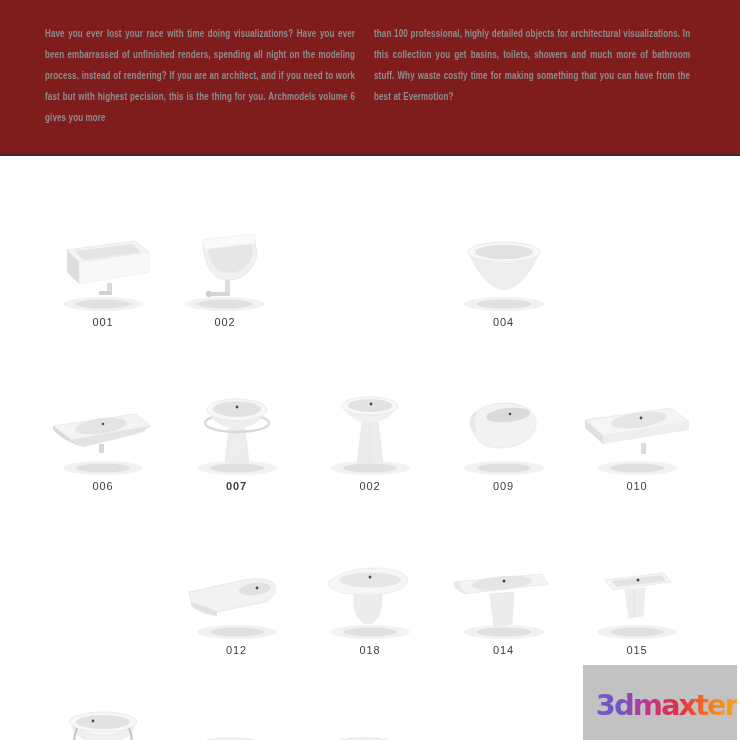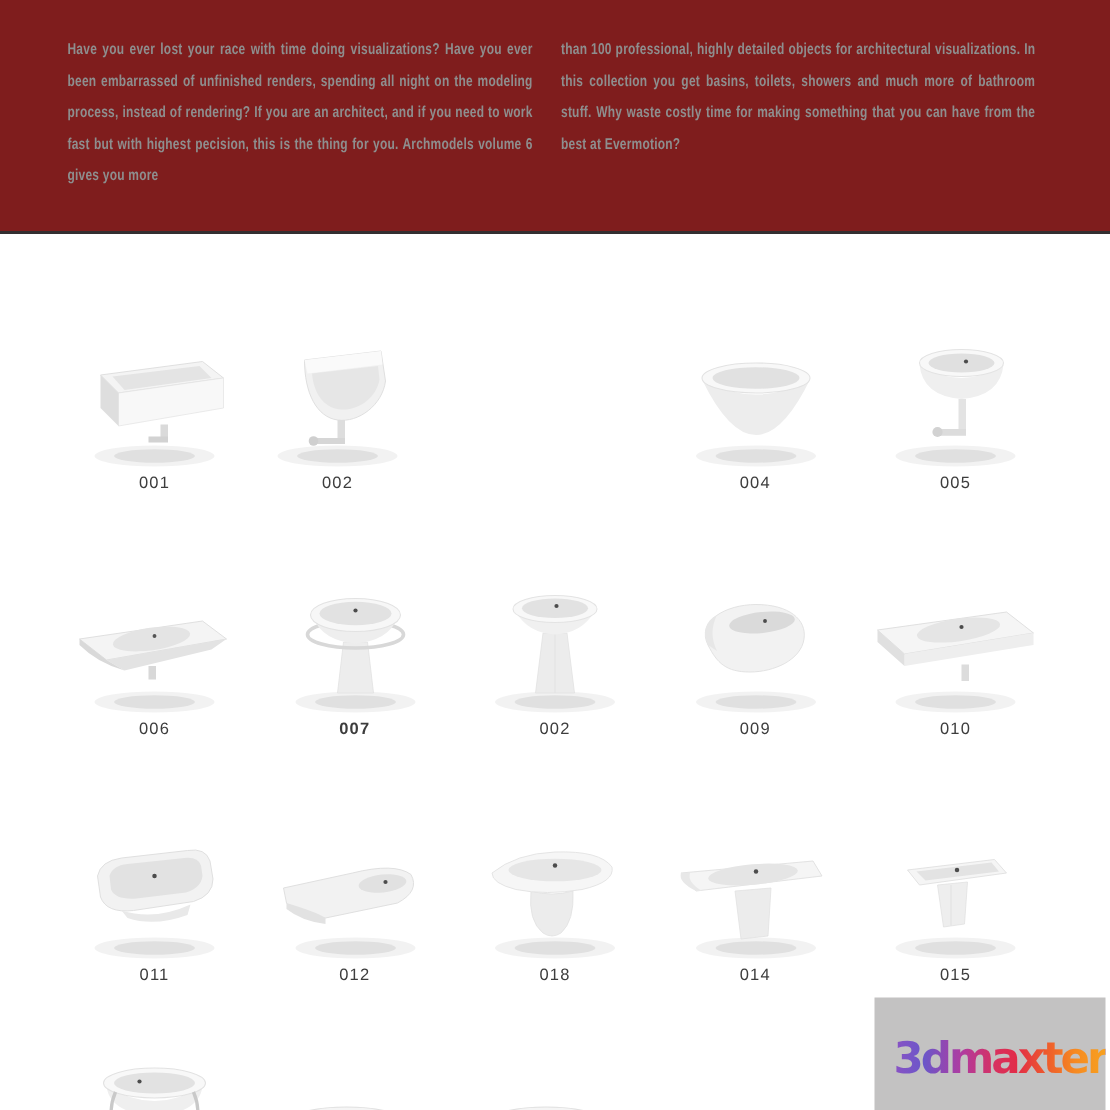--- a/index.html
+++ b/index.html
@@ -78,36 +78,20 @@
           <svg width="132" height="96" viewBox="0 0 132 96">
             <ellipse cx="66" cy="82" rx="40" ry="7" fill="rgba(0,0,0,0.05)"></ellipse>
             <ellipse cx="66" cy="82" rx="27" ry="4.5" fill="rgba(0,0,0,0.07)"></ellipse>
             <path d="M30,31 Q48,68 66,68 Q84,68 102,31 Q84,41 66,41 Q48,41 30,31 Z" fill="#ededed"></path>
             <ellipse cx="66" cy="30" rx="36" ry="10" fill="#f8f8f8" stroke="#e2e2e2" stroke-width="0.7"></ellipse>
             <ellipse cx="66" cy="30" rx="29" ry="7.2" fill="#e1e1e1"></ellipse>
           </svg>
         </div>
         <div class="num">004</div>
       </div>
-      <div class="cell" style="left: 571px; top: 66px;">
-        <div class="thumb">
-          <svg width="132" height="96" viewBox="0 0 132 96">
-            <ellipse cx="66" cy="82" rx="40" ry="7" fill="rgba(0,0,0,0.05)"></ellipse>
-            <ellipse cx="66" cy="82" rx="27" ry="4.5" fill="rgba(0,0,0,0.07)"></ellipse>
-            <path d="M42,21 Q44,42 70,44 Q96,42 98,21 Q84,30 70,30 Q56,30 42,21 Z" fill="#efefef"></path>
-            <ellipse cx="70" cy="20" rx="28" ry="9" fill="#f8f8f8" stroke="#e3e3e3" stroke-width="0.7"></ellipse>
-            <ellipse cx="70" cy="20" rx="22" ry="6.3" fill="#e0e0e0"></ellipse>
-            <circle cx="73" cy="19" r="1.4" fill="#4c4c4c"></circle>
-            <rect x="68" y="44" width="5" height="22" fill="#e3e3e3"></rect>
-            <rect x="54" y="64" width="19" height="4.5" fill="#dcdcdc"></rect>
-            <circle cx="54" cy="66" r="3.4" fill="#d2d2d2"></circle>
-          </svg>
-        </div>
-        <div class="num">005</div>
-      </div>
       <div class="cell" style="left: 37px; top: 230px;">
         <div class="thumb">
           <svg width="132" height="96" viewBox="0 0 132 96">
             <ellipse cx="66" cy="82" rx="40" ry="7" fill="rgba(0,0,0,0.05)"></ellipse>
             <ellipse cx="66" cy="82" rx="27" ry="4.5" fill="rgba(0,0,0,0.07)"></ellipse>
             <path d="M16,40 L98,28 L114,40 L34,54 Z" fill="#f4f4f4" stroke="#ddd" stroke-width="0.6"></path>
             <ellipse cx="64" cy="40" rx="26" ry="7.5" fill="#e4e4e4" transform="rotate(-8 64 40)"></ellipse>
             <circle cx="66" cy="38" r="1.3" fill="#555"></circle>
             <path d="M34,54 L114,40 L104,47 L46,61 Z" fill="#e3e3e3"></path>
             <path d="M16,40 L34,54 L46,61 Q28,56 16,44 Z" fill="#d9d9d9"></path>
@@ -167,33 +151,20 @@
             <path d="M14,34 L100,22 L118,36 L32,50 Z" fill="#f5f5f5" stroke="#ddd" stroke-width="0.6"></path>
             <ellipse cx="68" cy="34" rx="28" ry="7.5" fill="#e5e5e5" transform="rotate(-8 68 34)"></ellipse>
             <circle cx="70" cy="32" r="1.4" fill="#4c4c4c"></circle>
             <path d="M32,50 L118,36 L118,44 L32,58 Z" fill="#eeeeee"></path>
             <path d="M14,34 L32,50 L32,58 L14,42 Z" fill="#e0e0e0"></path>
             <rect x="70" y="57" width="5" height="11" fill="#dcdcdc"></rect>
           </svg>
         </div>
         <div class="num">010</div>
       </div>
-      <div class="cell" style="left: 37px; top: 394px;">
-        <div class="thumb">
-          <svg width="132" height="96" viewBox="0 0 132 96">
-            <ellipse cx="66" cy="82" rx="40" ry="7" fill="rgba(0,0,0,0.05)"></ellipse>
-            <ellipse cx="66" cy="82" rx="27" ry="4.5" fill="rgba(0,0,0,0.07)"></ellipse>
-            <path d="M28,34 Q30,24 44,22 L88,17 Q100,15 103,24 L105,36 Q105,47 92,51 L52,57 Q34,59 30,48 Z" fill="#f2f2f2" stroke="#ddd" stroke-width="0.6"></path>
-            <path d="M36,34 Q38,27 48,26 L86,22 Q95,21 97,27 L98,34 Q97,42 87,45 L54,49 Q40,50 37,43 Z" fill="#e2e2e2"></path>
-            <circle cx="66" cy="34" r="1.5" fill="#4c4c4c"></circle>
-            <path d="M44,57 Q66,64 90,53 L88,60 Q66,68 48,62 Z" fill="#e9e9e9"></path>
-          </svg>
-        </div>
-        <div class="num">011</div>
-      </div>
       <div class="cell" style="left: 170.5px; top: 394px;">
         <div class="thumb">
           <svg width="132" height="96" viewBox="0 0 132 96">
             <ellipse cx="66" cy="82" rx="40" ry="7" fill="rgba(0,0,0,0.05)"></ellipse>
             <ellipse cx="66" cy="82" rx="27" ry="4.5" fill="rgba(0,0,0,0.07)"></ellipse>
             <path d="M18,42 L64,32 Q92,25 103,33 Q109,44 94,52 L46,62 Q26,63 20,52 Z" fill="#f2f2f2" stroke="#ddd" stroke-width="0.6"></path>
             <ellipse cx="84" cy="39" rx="16" ry="6" fill="#e1e1e1" transform="rotate(-6 84 39)"></ellipse>
             <circle cx="86" cy="38" r="1.4" fill="#4c4c4c"></circle>
             <path d="M20,52 Q40,58 46,62 L46,66 Q30,64 20,56 Z" fill="#e2e2e2"></path>
           </svg>

